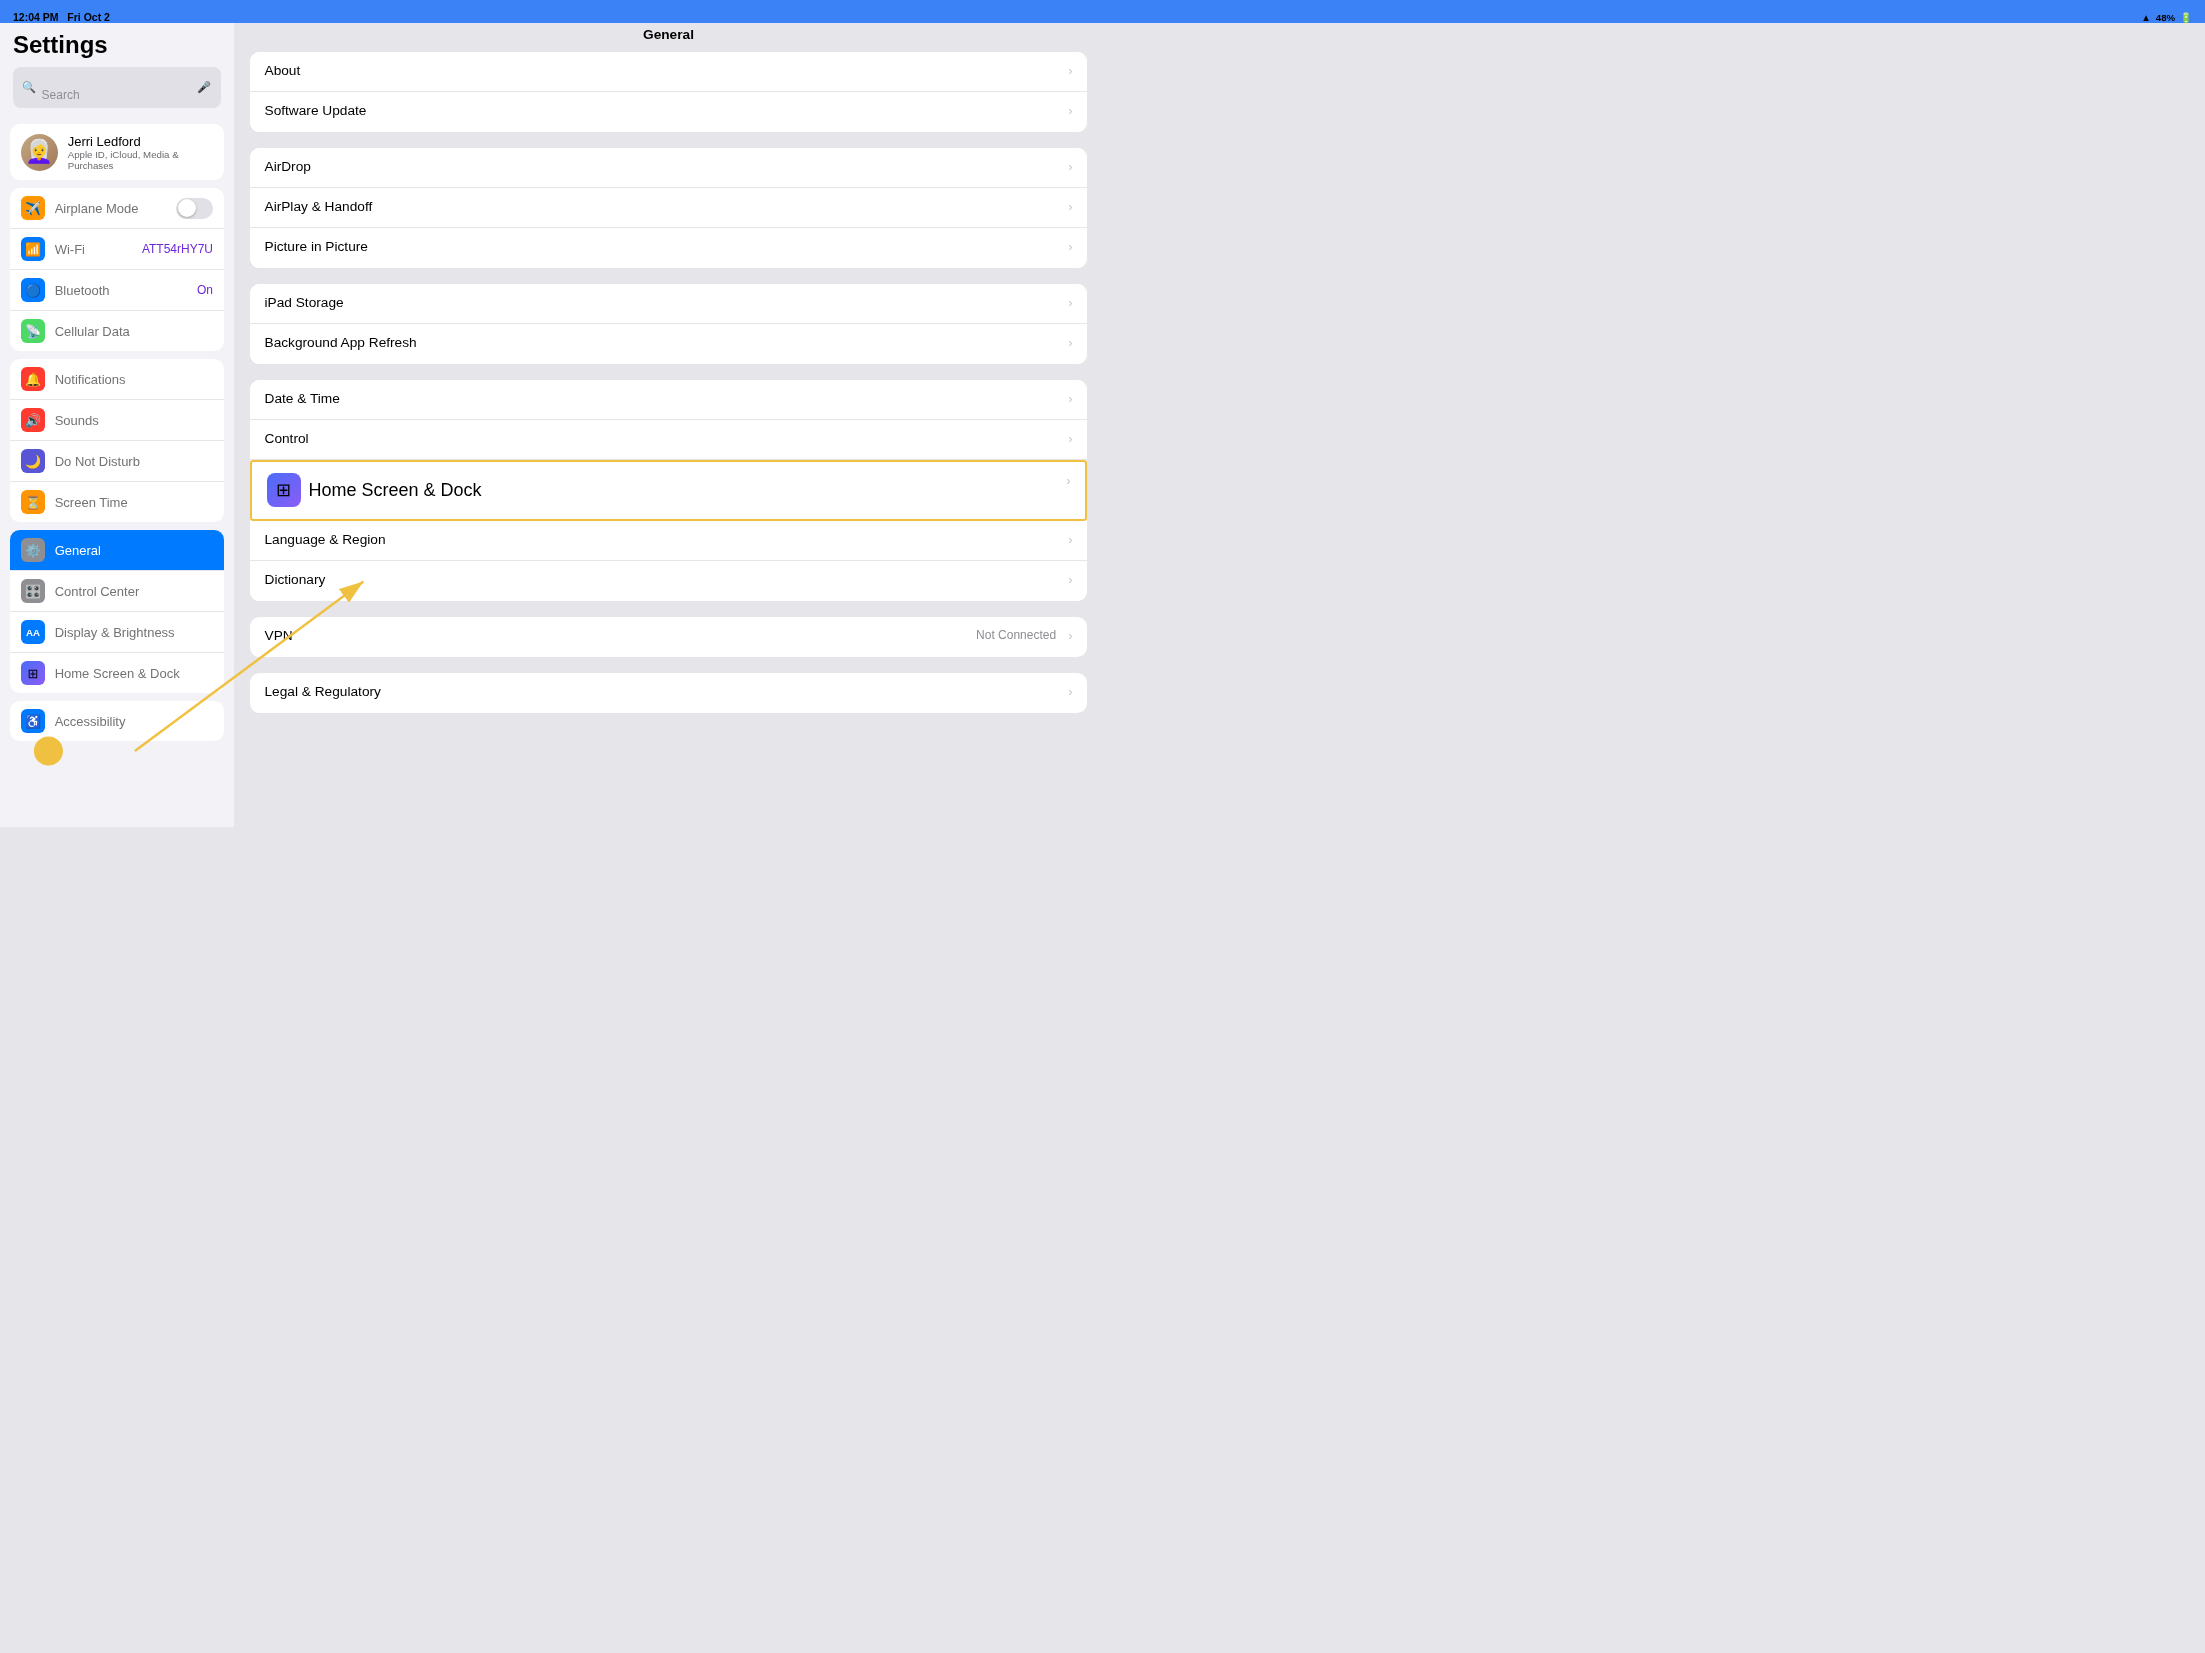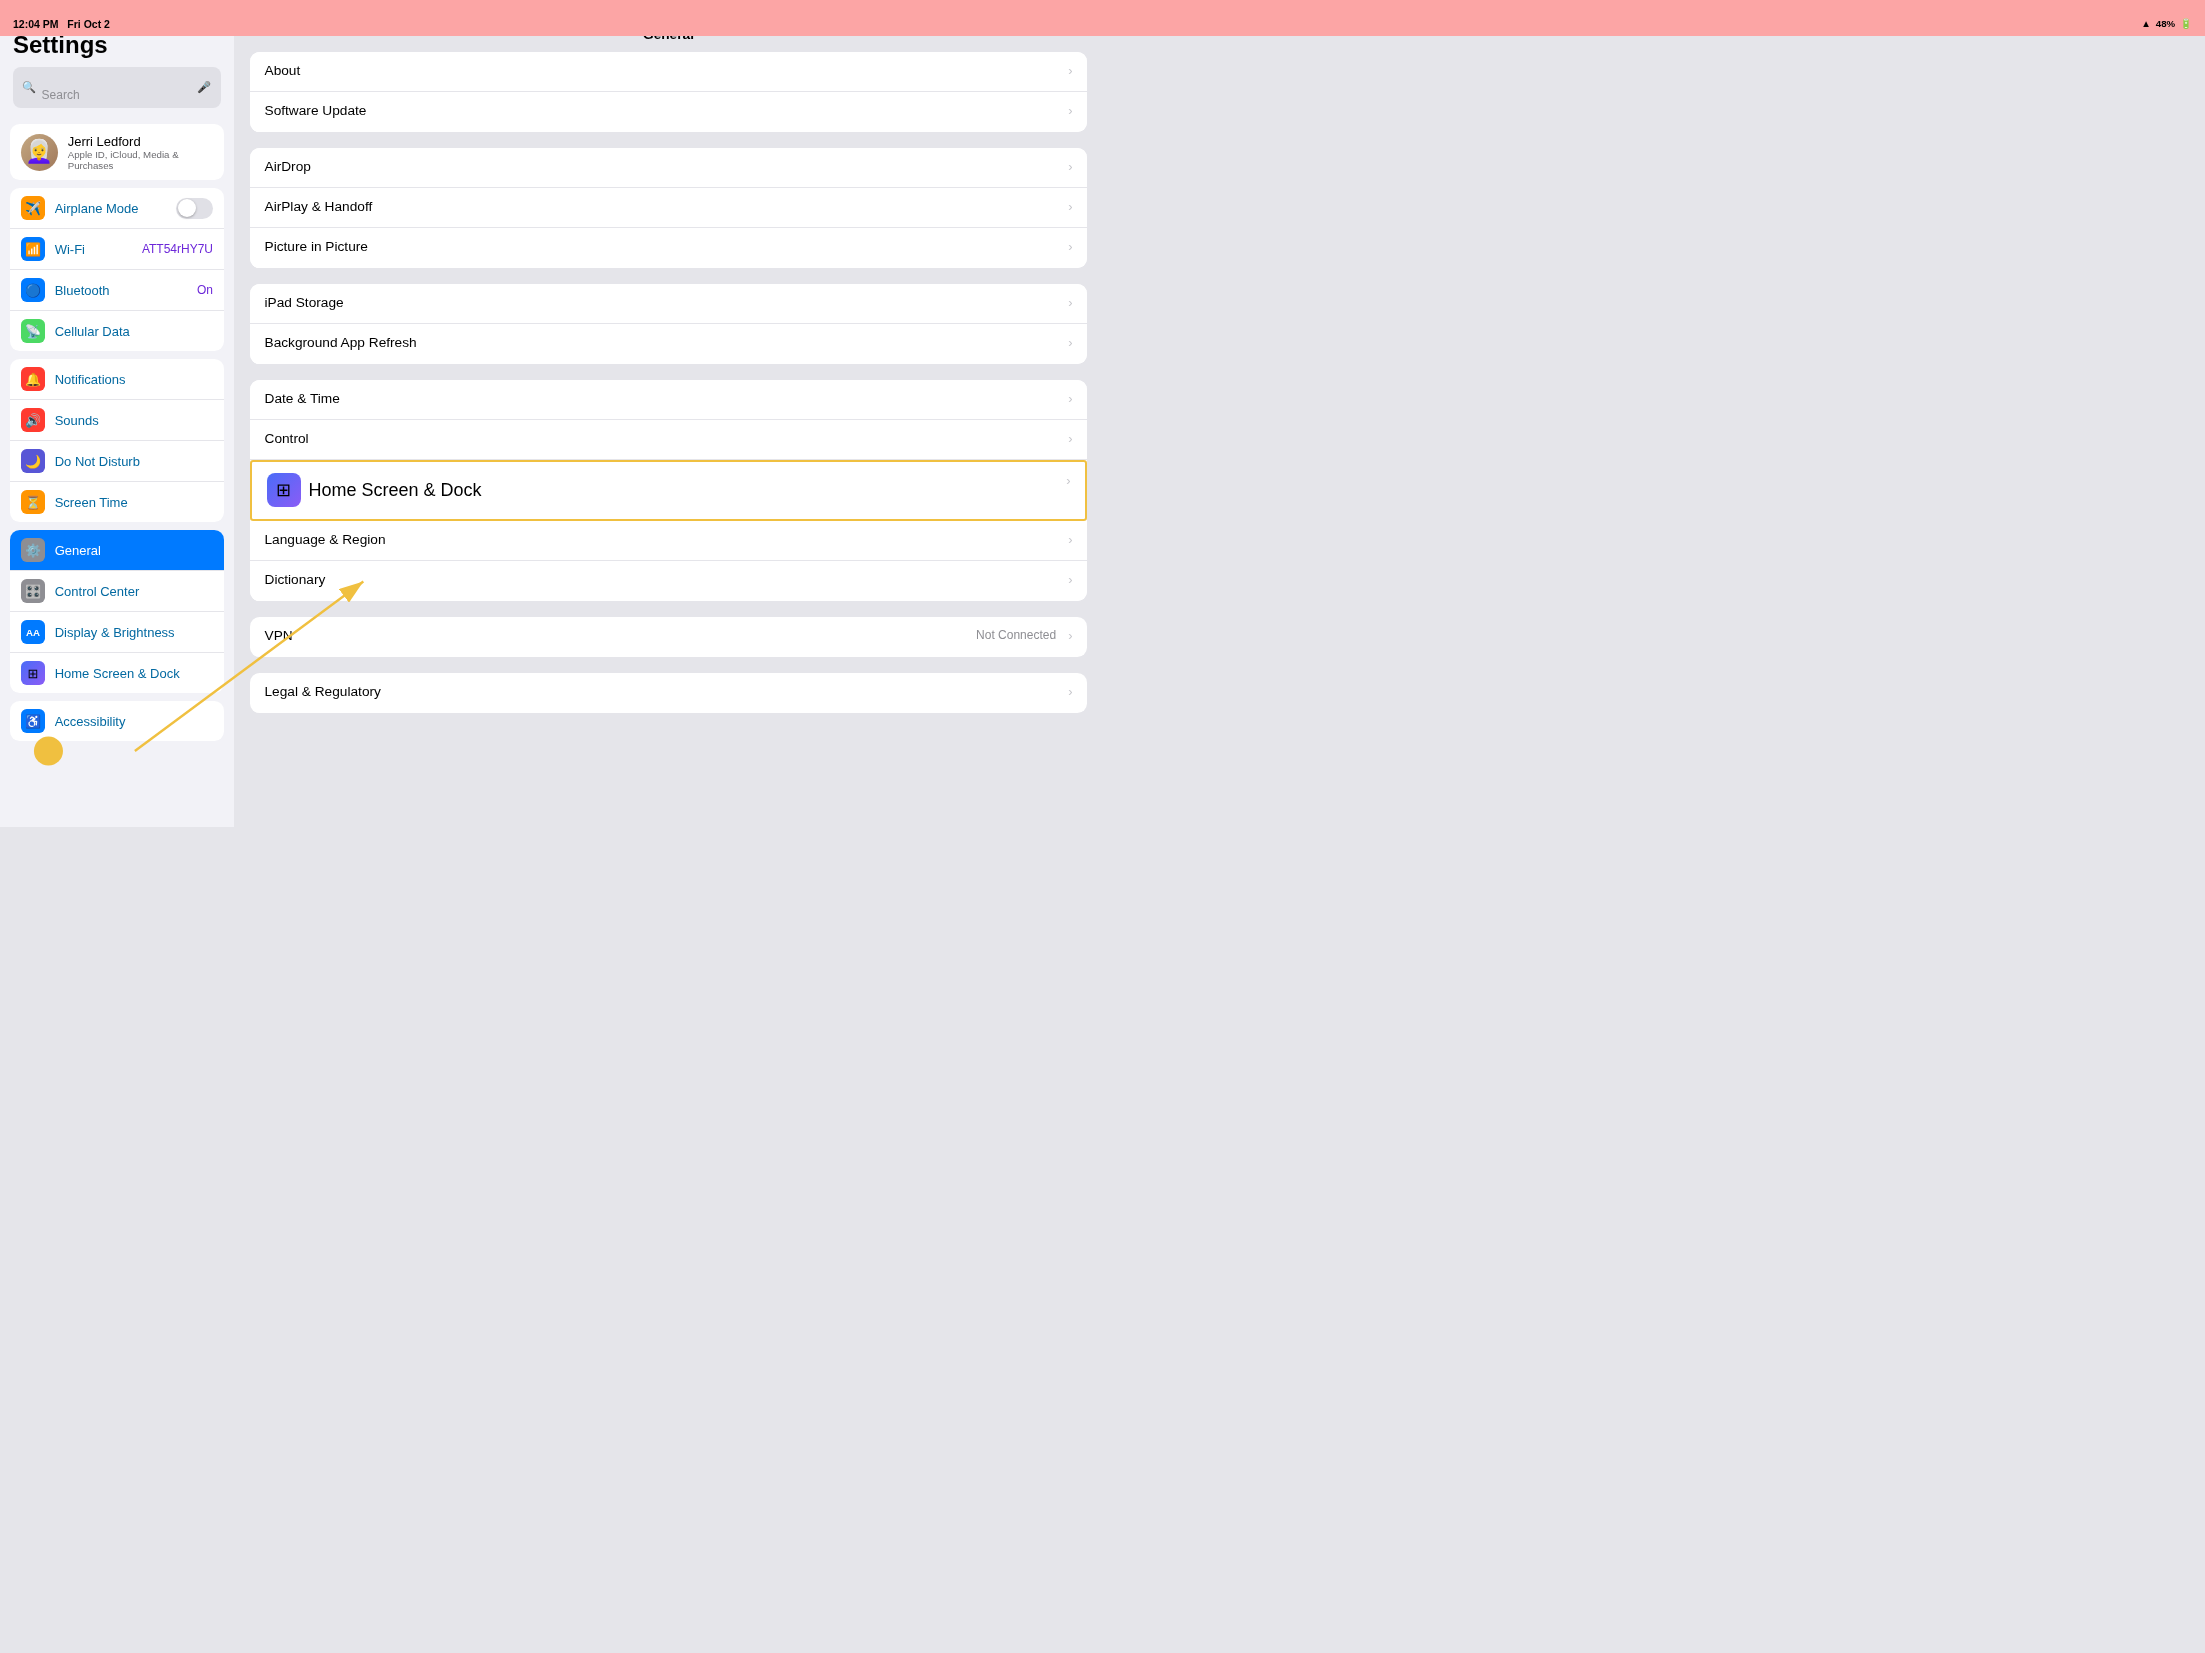--- a/index.html
+++ b/index.html
@@ -11,25 +11,25 @@
       overflow: hidden;
       display: flex;
       flex-direction: column;
     }
 
     
     .status-bar {
       position: absolute;
       top: 0; left: 0; right: 0;
       height: 22.6px;
-      background: #fca5a5;
-      display: flex;
-      align-items: flex-start;
+      background: #3b82f6;
+      display: flex;
+      align-items: flex-end;
       justify-content: space-between;
-      padding: 18px 13px;
+      padding: 0 13px;
       font-size: 10.5px;
       font-weight: 600;
       z-index: 100;
     }
     .status-bar-right { display: flex; align-items: center; gap: 4.8px; font-size: 9.7px; }
 
     
     .main-layout {
       display: flex;
       flex-direction: row;
@@ -134,21 +134,21 @@
       width: 24px;
       height: 24px;
       border-radius: 5.7px;
       display: flex;
       align-items: center;
       justify-content: center;
       font-size: 13px;
       flex-shrink: 0;
     }
 
-    .row-label { font-size: 13px; color: #0369a1; flex: 1; }
+    .row-label { font-size: 13px; color: #737373; flex: 1; }
     .row-value { font-size: 12px; color: #6d28d9; }
 
     .toggle {
       width: 37px;
       height: 21px;
       background: #e0e0e6;
       border-radius: 10.5px;
       position: relative;
       flex-shrink: 0;
     }

